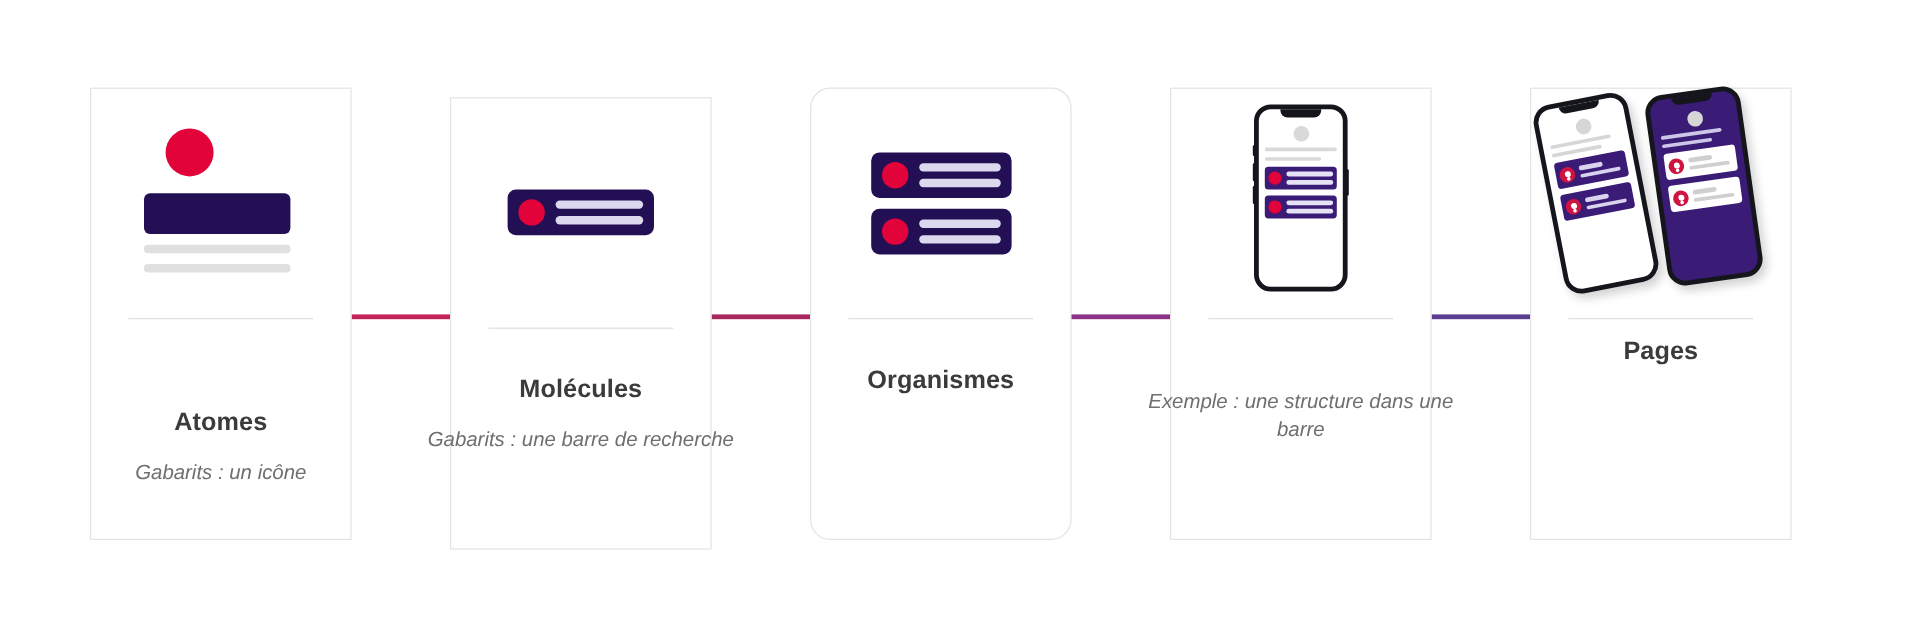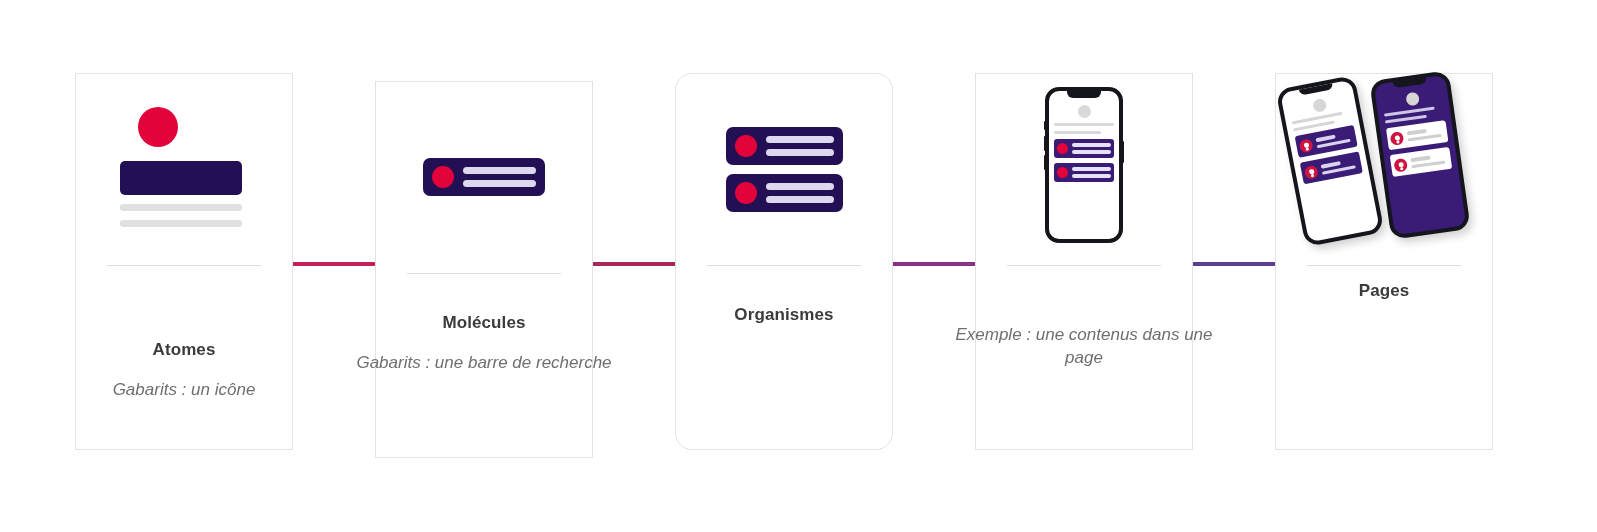--- a/index.html
+++ b/index.html
@@ -63,21 +63,21 @@
 
   .card-text {
     position: absolute;
     left: -22px;
     right: -22px;
     top: 210px;
     text-align: center;
   }
 
   .card-title {
-    font-size: 17px;
+    font-size: 21px;
     font-weight: bold;
     color: #3b3b3b;
     letter-spacing: .1px;
     margin: 0;
   }
 
   .card-caption {
     margin: 18px 0 0 0;
     font-size: 17px;
     font-style: italic;
@@ -421,21 +421,21 @@
             <div class="ph-row-lines">
               <div class="ph-row-line"></div>
               <div class="ph-row-line"></div>
             </div>
           </div>
         </div>
       </div>
     </div>
     <div class="divider"></div>
     <div class="card-text">
-      <p class="card-caption">Exemple : une contenus dans une page</p>
+      <p class="card-caption">Exemple : une structure dans une barre</p>
     </div>
   </div>
 
   <div class="card c5" style="left:1275px;">
     <div class="card-art" style="height:178px;">
       <div class="pages-art">
 
         <div class="tilt-phone tp-right">
           <div class="notch"></div>
           <div class="tp-screen">

